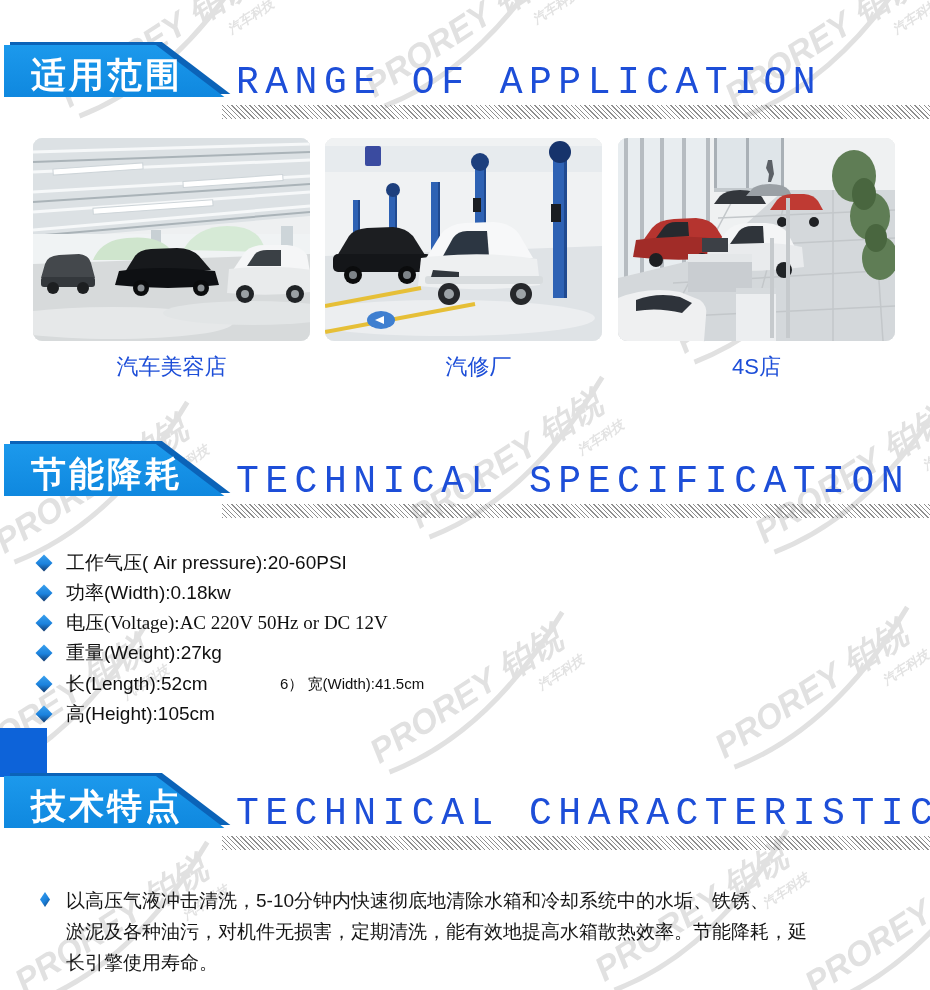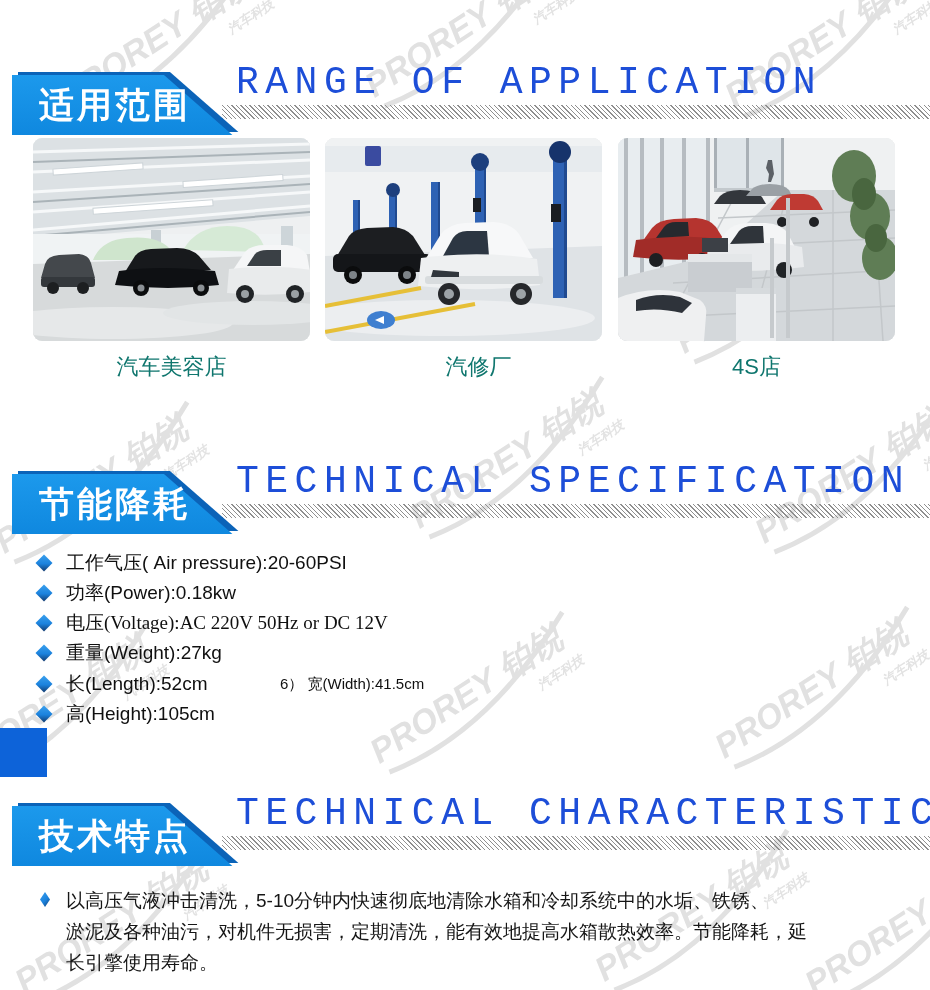--- a/index.html
+++ b/index.html
@@ -3,37 +3,37 @@
 <meta charset="utf-8">
 <style>
   html,body{margin:0;padding:0;background:#fff;}
   .canvas{position:relative;width:930px;height:990px;background:#ffffff;overflow:hidden;
           font-family:"Liberation Sans","DejaVu Sans",sans-serif;}
   
   #wm-layer{position:absolute;inset:0;z-index:0;}
   .wm{position:absolute;width:250px;height:90px;transform:rotate(-33deg);opacity:.85;pointer-events:none;}
   .wm.front{z-index:3;}
   
-  .banner{position:absolute;left:12px;width:232px;height:60px;z-index:2;margin-top:30px;}
+  .banner{position:absolute;left:4px;width:232px;height:52px;z-index:2;}
   .banner .back{position:absolute;inset:0;background:#0b63b8;
       clip-path:polygon(0 0,65.5% 0,95% 100%,0 100%);transform:translate(6px,-3px);}
   .banner .shape{position:absolute;inset:0;background:linear-gradient(180deg,#1c99ec,#0f88df);
       clip-path:polygon(0 0,65.5% 0,95% 100%,0 100%);}
   .banner .cn{position:absolute;left:27px;top:0;line-height:60px;font-size:35px;font-weight:bold;
       color:#fff;letter-spacing:3px;white-space:nowrap;}
   .en-heading{position:absolute;left:236px;z-index:2;color:#1d4ed8;white-space:nowrap;
       font-family:Liberation Mono, monospace;font-weight:200;font-size:38px;letter-spacing:6.5px;line-height:44px;}
   .hatch{position:absolute;left:222px;right:0;height:14px;z-index:1;
       background:repeating-linear-gradient(45deg,#8f8f8f 0 1px,transparent 1px 3.2px);}
   
   .app-card{position:absolute;top:138px;width:277px;height:203px;border-radius:9px;overflow:hidden;
       background:#eceff0;z-index:2;box-shadow:0 0 0 1px #ececec inset;}
   .app-card svg{display:block;width:100%;height:100%;}
   .app-caption{position:absolute;top:352px;width:277px;text-align:center;z-index:2;
-      font-size:22px;color:#0f766e;}
+      font-size:22px;color:#1d4ed8;}
   
   .spec-row{position:absolute;left:38px;height:26px;display:flex;align-items:center;z-index:2;}
   .diamond{width:12px;height:12px;flex:0 0 12px;transform:rotate(45deg);
       background:linear-gradient(135deg,#3aa0ee 0%,#1b82dd 55%,#123a6e 100%);}
   .spec-text{margin-left:16px;font-size:19px;color:#101010;white-space:nowrap;}
   .spec-text2{position:absolute;left:242px;font-size:15px;color:#101010;white-space:nowrap;}
   
   .deep-square{position:absolute;left:0;top:728px;width:47px;height:49px;background:#0d63d9;z-index:2;}
   .para-diamond{position:absolute;left:40px;top:892px;width:10px;height:15px;z-index:2;
       background:linear-gradient(135deg,#3aa0ee 0%,#1b82dd 55%,#123a6e 100%);
@@ -299,21 +299,21 @@
   </div>
   <div class="en-heading" style="top:460px;">TECHNICAL SPECIFICATION</div>
   <div class="hatch" style="top:504px;"></div>
 
   <div class="spec-row" style="top:550px;">
     <span class="diamond"></span>
     <span class="spec-text">工作气压( Air pressure):20-60PSI</span>
   </div>
   <div class="spec-row" style="top:580px;">
     <span class="diamond"></span>
-    <span class="spec-text">功率(Power):0.18kw</span>
+    <span class="spec-text">功率(Width):0.18kw</span>
   </div>
   <div class="spec-row" style="top:610px;font-family:Liberation Serif, serif;">
     <span class="diamond"></span>
     <span class="spec-text">电压(Voltage):AC 220V 50Hz or DC 12V</span>
   </div>
   <div class="spec-row" style="top:640px;">
     <span class="diamond"></span>
     <span class="spec-text">重量(Weight):27kg</span>
   </div>
   <div class="spec-row" style="top:671px;justify-content:center;">

